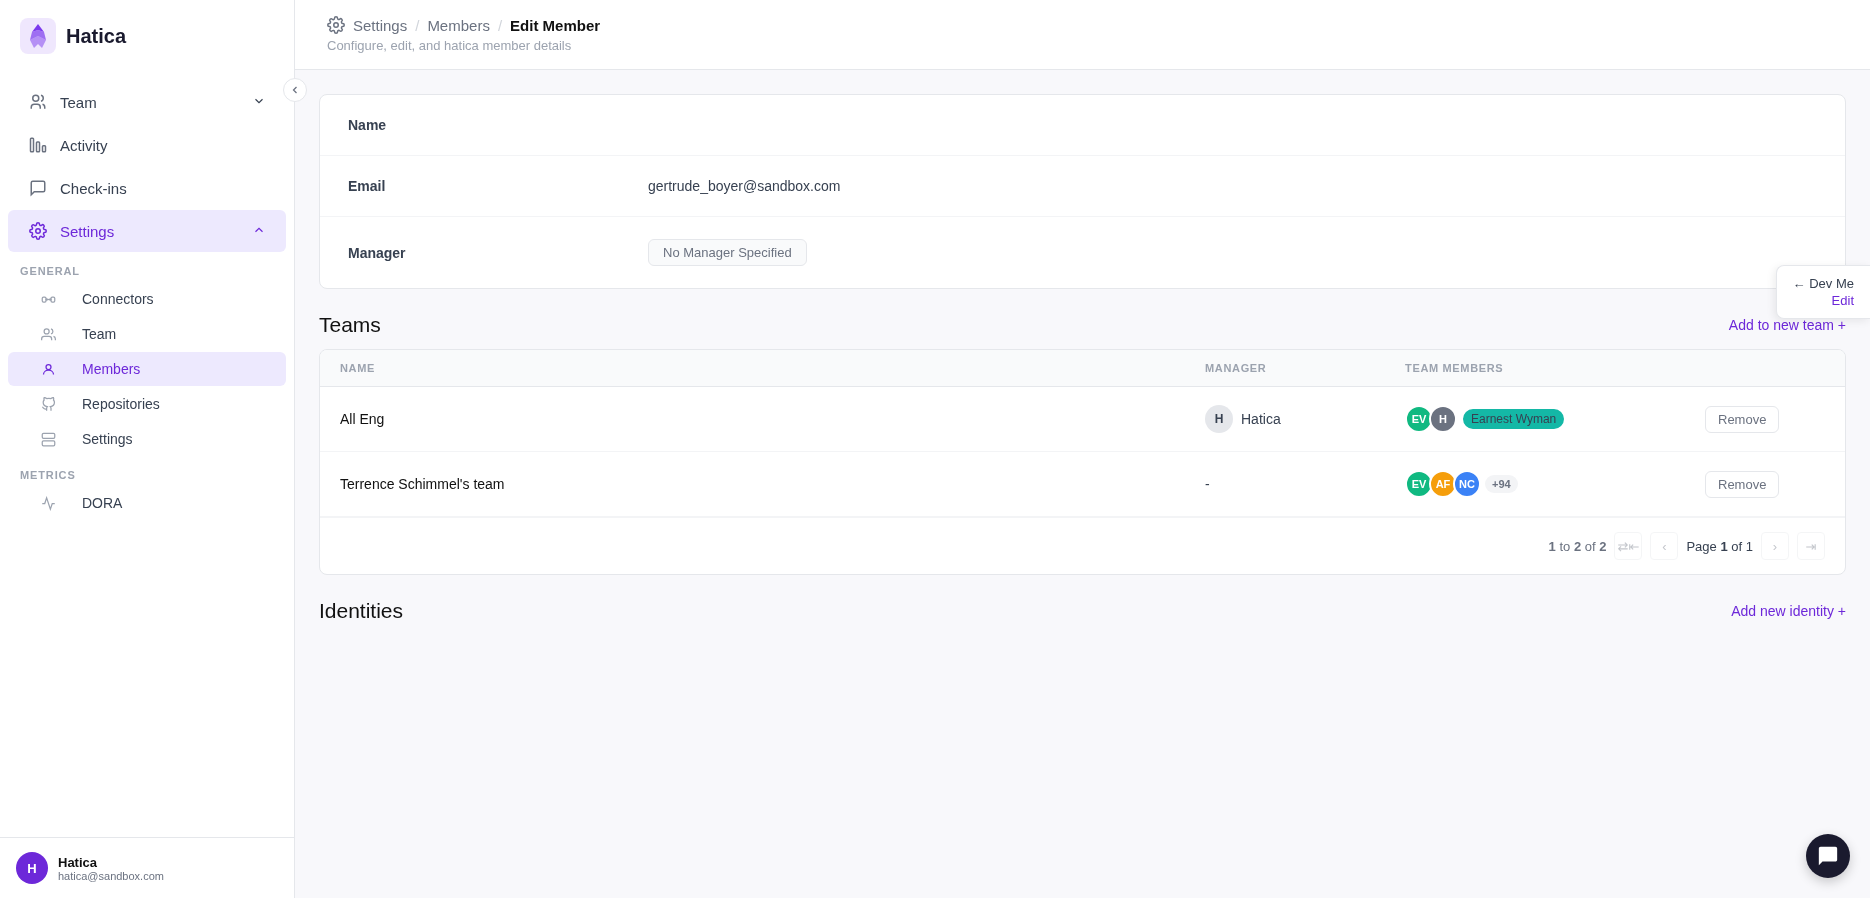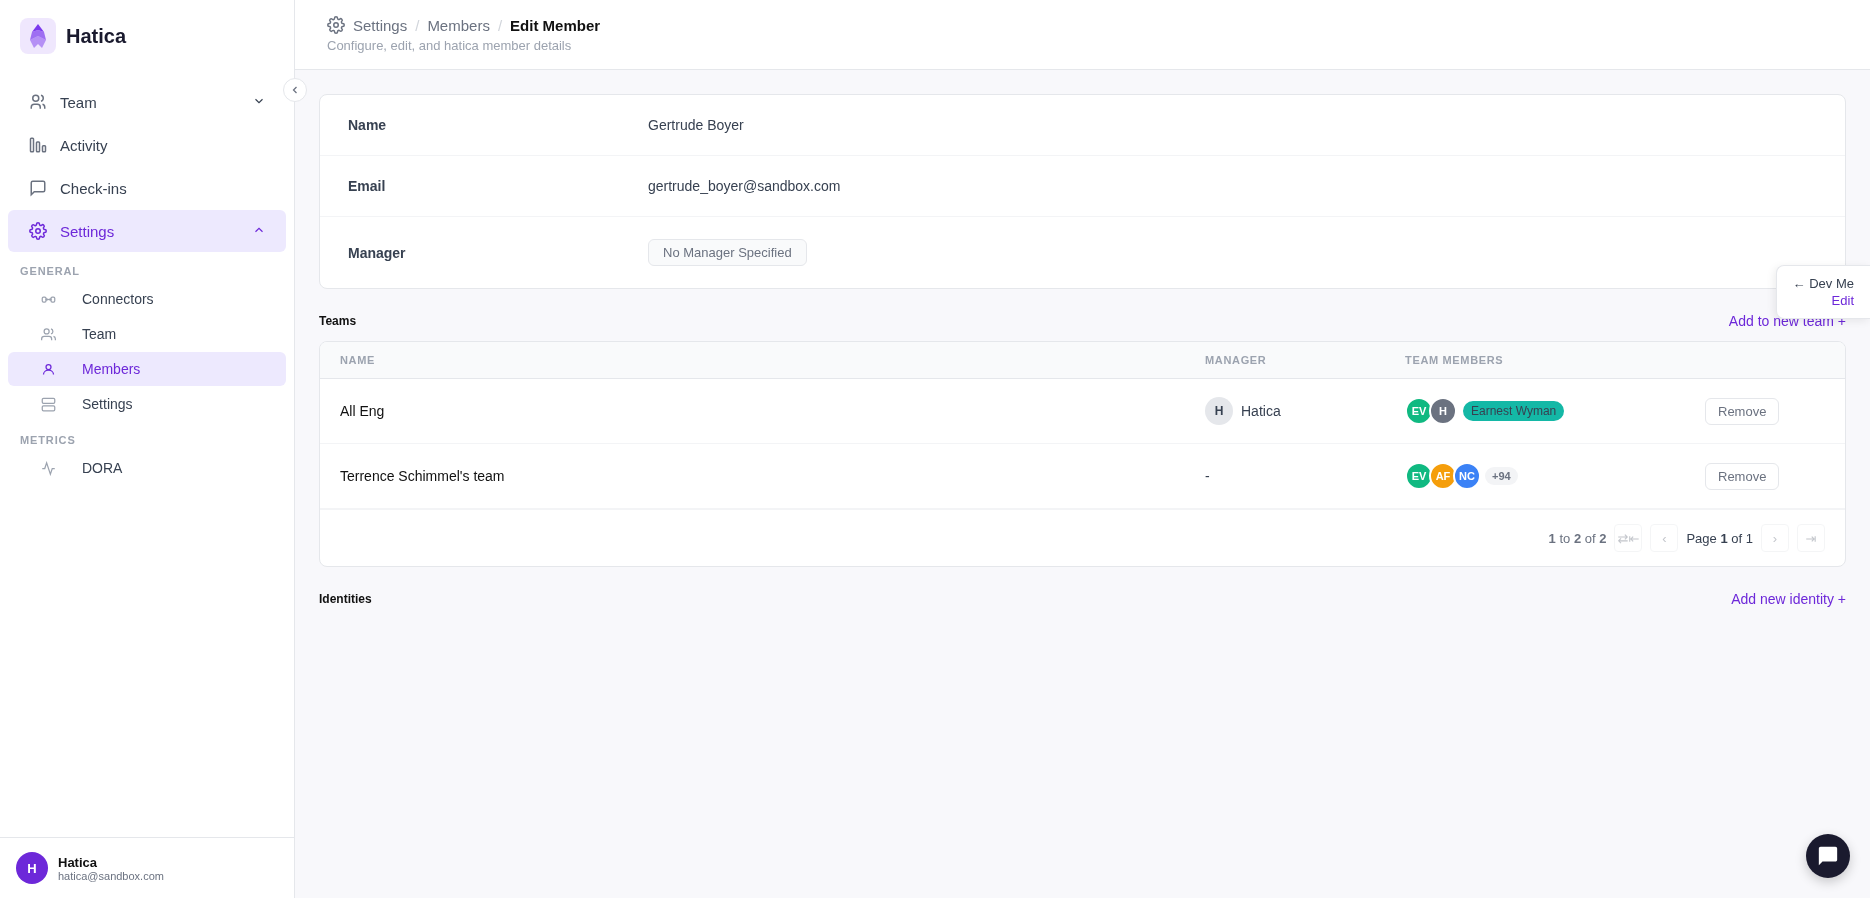--- a/index.html
+++ b/index.html
@@ -194,22 +194,22 @@
     .teams-section {
       margin: 24px 24px 0;
     }
     .section-header {
       display: flex;
       align-items: center;
       justify-content: space-between;
       margin-bottom: 12px;
     }
     .section-title {
-      font-size: 12px;
-      font-weight: 700;
+      font-size: 21px;
+      font-weight: 400;
       color: #111;
     }
     .add-link {
       color: #6d28d9;
       font-size: 14px;
       font-weight: 500;
       cursor: pointer;
       display: flex;
       align-items: center;
       gap: 4px;
@@ -481,20 +481,28 @@
     <div class="sub-nav-item active">
       <span class="sub-nav-icon">
         <svg width="15" height="15" viewBox="0 0 24 24" fill="none" stroke="#6d28d9" stroke-width="2">
             <circle cx="12" cy="8" r="4"></circle>
             <path d="M4 20c0-4 3.6-7 8-7s8 3 8 7"></path>
           </svg>
       </span>
       <span>Members</span>
     </div>
 
+    <div class="sub-nav-item">
+      <span class="sub-nav-icon">
+        <svg width="15" height="15" viewBox="0 0 24 24" fill="none" stroke="currentColor" stroke-width="2">
+            <path d="M9 19c-5 1.5-5-2.5-7-3m14 6v-3.87a3.37 3.37 0 0 0-.94-2.61c3.14-.35 6.44-1.54 6.44-7A5.44 5.44 0 0 0 20 4.77 5.07 5.07 0 0 0 19.91 1S18.73.65 16 2.48a13.38 13.38 0 0 0-7 0C6.27.65 5.09 1 5.09 1A5.07 5.07 0 0 0 5 4.77a5.44 5.44 0 0 0-1.5 3.78c0 5.42 3.3 6.61 6.44 7A3.37 3.37 0 0 0 9 18.13V22"></path>
+          </svg>
+      </span>
+      <span>Repositories</span>
+    </div>
 
     <div class="sub-nav-item">
       <span class="sub-nav-icon">
         <svg width="15" height="15" viewBox="0 0 24 24" fill="none" stroke="currentColor" stroke-width="2">
             <rect x="2" y="2" width="20" height="8" rx="2"></rect>
             <rect x="2" y="14" width="20" height="8" rx="2"></rect>
             <line x1="6" y1="6" x2="6.01" y2="6"></line>
             <line x1="6" y1="18" x2="6.01" y2="18"></line>
           </svg>
       </span>
@@ -546,21 +554,20 @@
     </div>
     <div class="page-subtitle">Configure, edit, and hatica member details</div>
   </div>
 
   <div class="content">
 
     <div class="detail-section">
 
       <div class="detail-row">
         <div class="detail-label">Name</div>
-        <div class="detail-value">Gertrude Boyer</div>
       </div>
 
       <div class="detail-row">
         <div class="detail-label">Email</div>
         <div class="detail-value">gertrude_boyer@sandbox.com</div>
       </div>
 
       <div class="detail-row">
         <div class="detail-label">Manager</div>
         <div class="detail-value">

